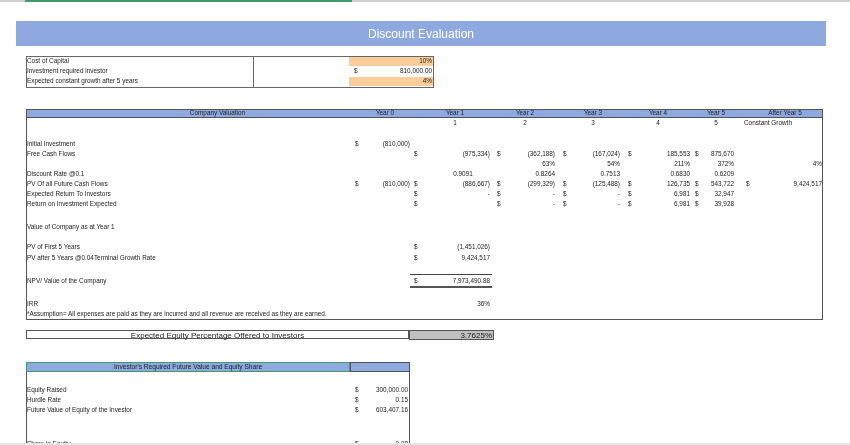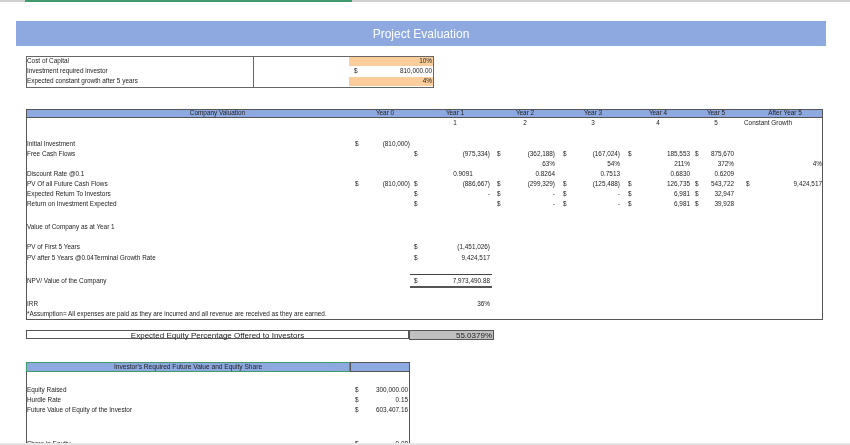--- a/index.html
+++ b/index.html
@@ -37,21 +37,21 @@
   .inv-box { position: absolute; left: 26px; top: 362px; width: 384px; height: 83px; border: 1px solid #555; border-bottom: none; }
   .inv-header { position: absolute; left: 26px; top: 362px; width: 324px; height: 10px; background: #8ea9e0; border: 1.5px solid #3f9a6c; text-align: center; font-size: 6.6px; line-height: 8px; }
   .inv-header2 { position: absolute; left: 350px; top: 362px; width: 60px; height: 10px; background: #8ea9e0; border: 1px solid #555; }
 </style>
 </head>
 <body>
 
 <div class="topbar"></div>
 <div class="topbar-accent"></div>
 
-<div class="title-band">Project Evaluation</div>
+<div class="title-band">Discount Evaluation</div>
 
 <div class="inputs-box"></div>
 <div class="abs" style="left:27px;top:57px;">Cost of Capital</div>
 <div class="abs orange" style="left:349px;top:57px;width:84px;height:9px;"></div>
 <div class="abs r" style="left:349px;top:57px;width:83px;">10%</div>
 
 <div class="abs" style="left:27px;top:67px;">Investment required investor</div>
 <div class="abs" style="left:354px;top:67px;">$</div>
 <div class="abs r" style="left:349px;top:67px;width:83px;">810,000.00</div>
 
@@ -161,21 +161,21 @@
 <div class="abs" style="left:414px;top:277px;">$</div>
 <div class="abs r" style="left:420px;top:277px;width:70px;">7,973,490.88</div>
 <div class="divider-line" style="left:410px;top:286px;width:82px;height:2px;background:#555;"></div>
 
 <div class="abs" style="left:27px;top:300px;">IRR</div>
 <div class="abs r" style="left:440px;top:300px;width:50px;">36%</div>
 <div class="abs" style="left:27px;top:310px;">*Assumption= All expenses are paid as they are incurred and all revenue are received as they are earned.</div>
 
 <div class="equity-box"></div>
 <div class="equity-label">Expected Equity Percentage Offered to Investors</div>
-<div class="equity-val">55.0379%</div>
+<div class="equity-val">3.7625%</div>
 
 <div class="inv-box"></div>
 <div class="inv-header">Investor's Required Future Value and Equity Share</div>
 <div class="inv-header2"></div>
 
 <div class="abs" style="left:27px;top:386px;">Equity Raised</div>
 <div class="abs" style="left:355px;top:386px;">$</div>
 <div class="abs r" style="left:358px;top:386px;width:50px;">300,000.00</div>
 
 <div class="abs" style="left:27px;top:396px;">Hurdle Rate</div>

